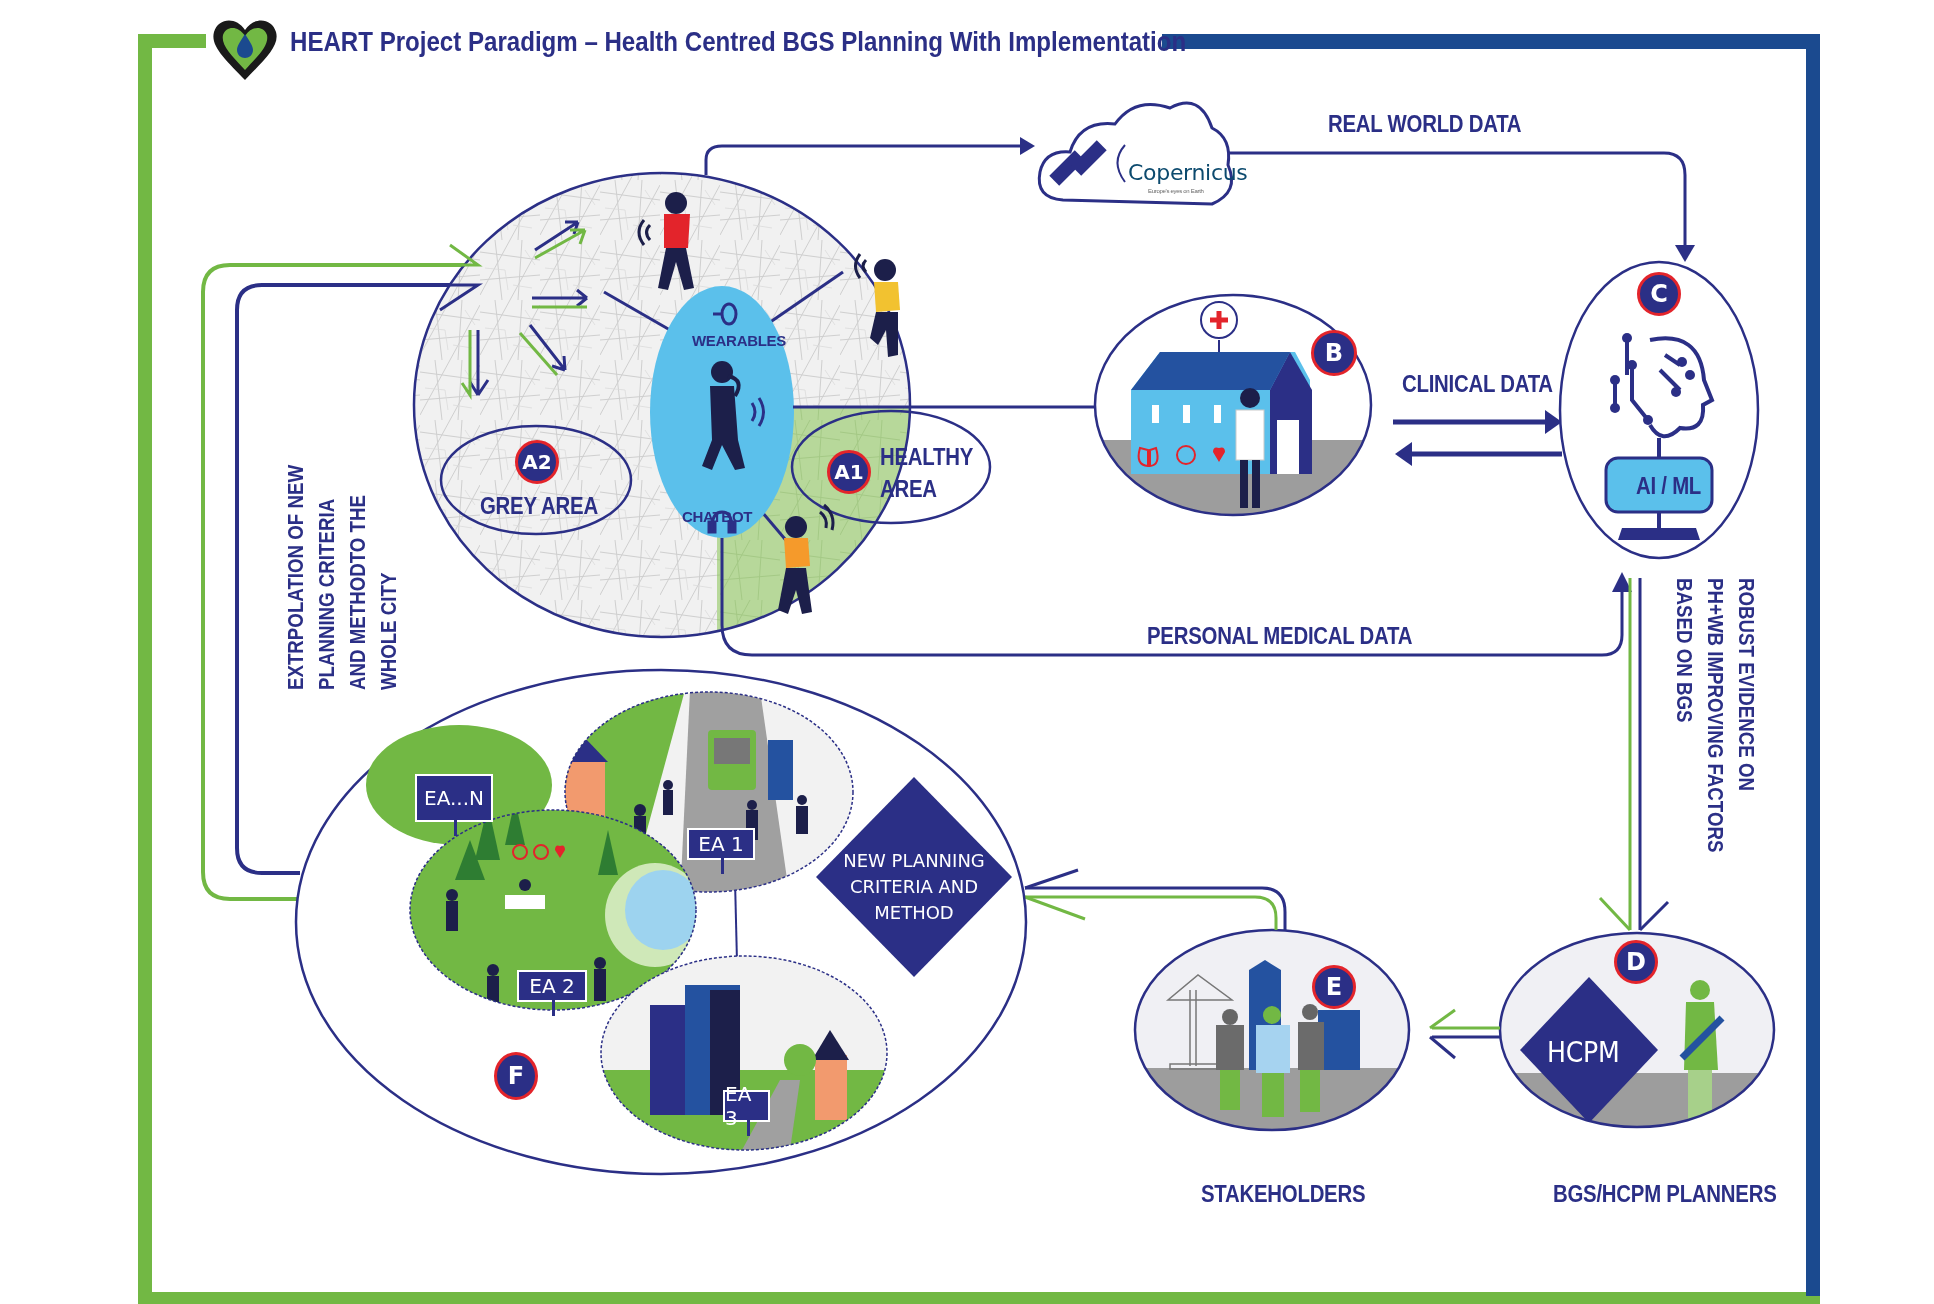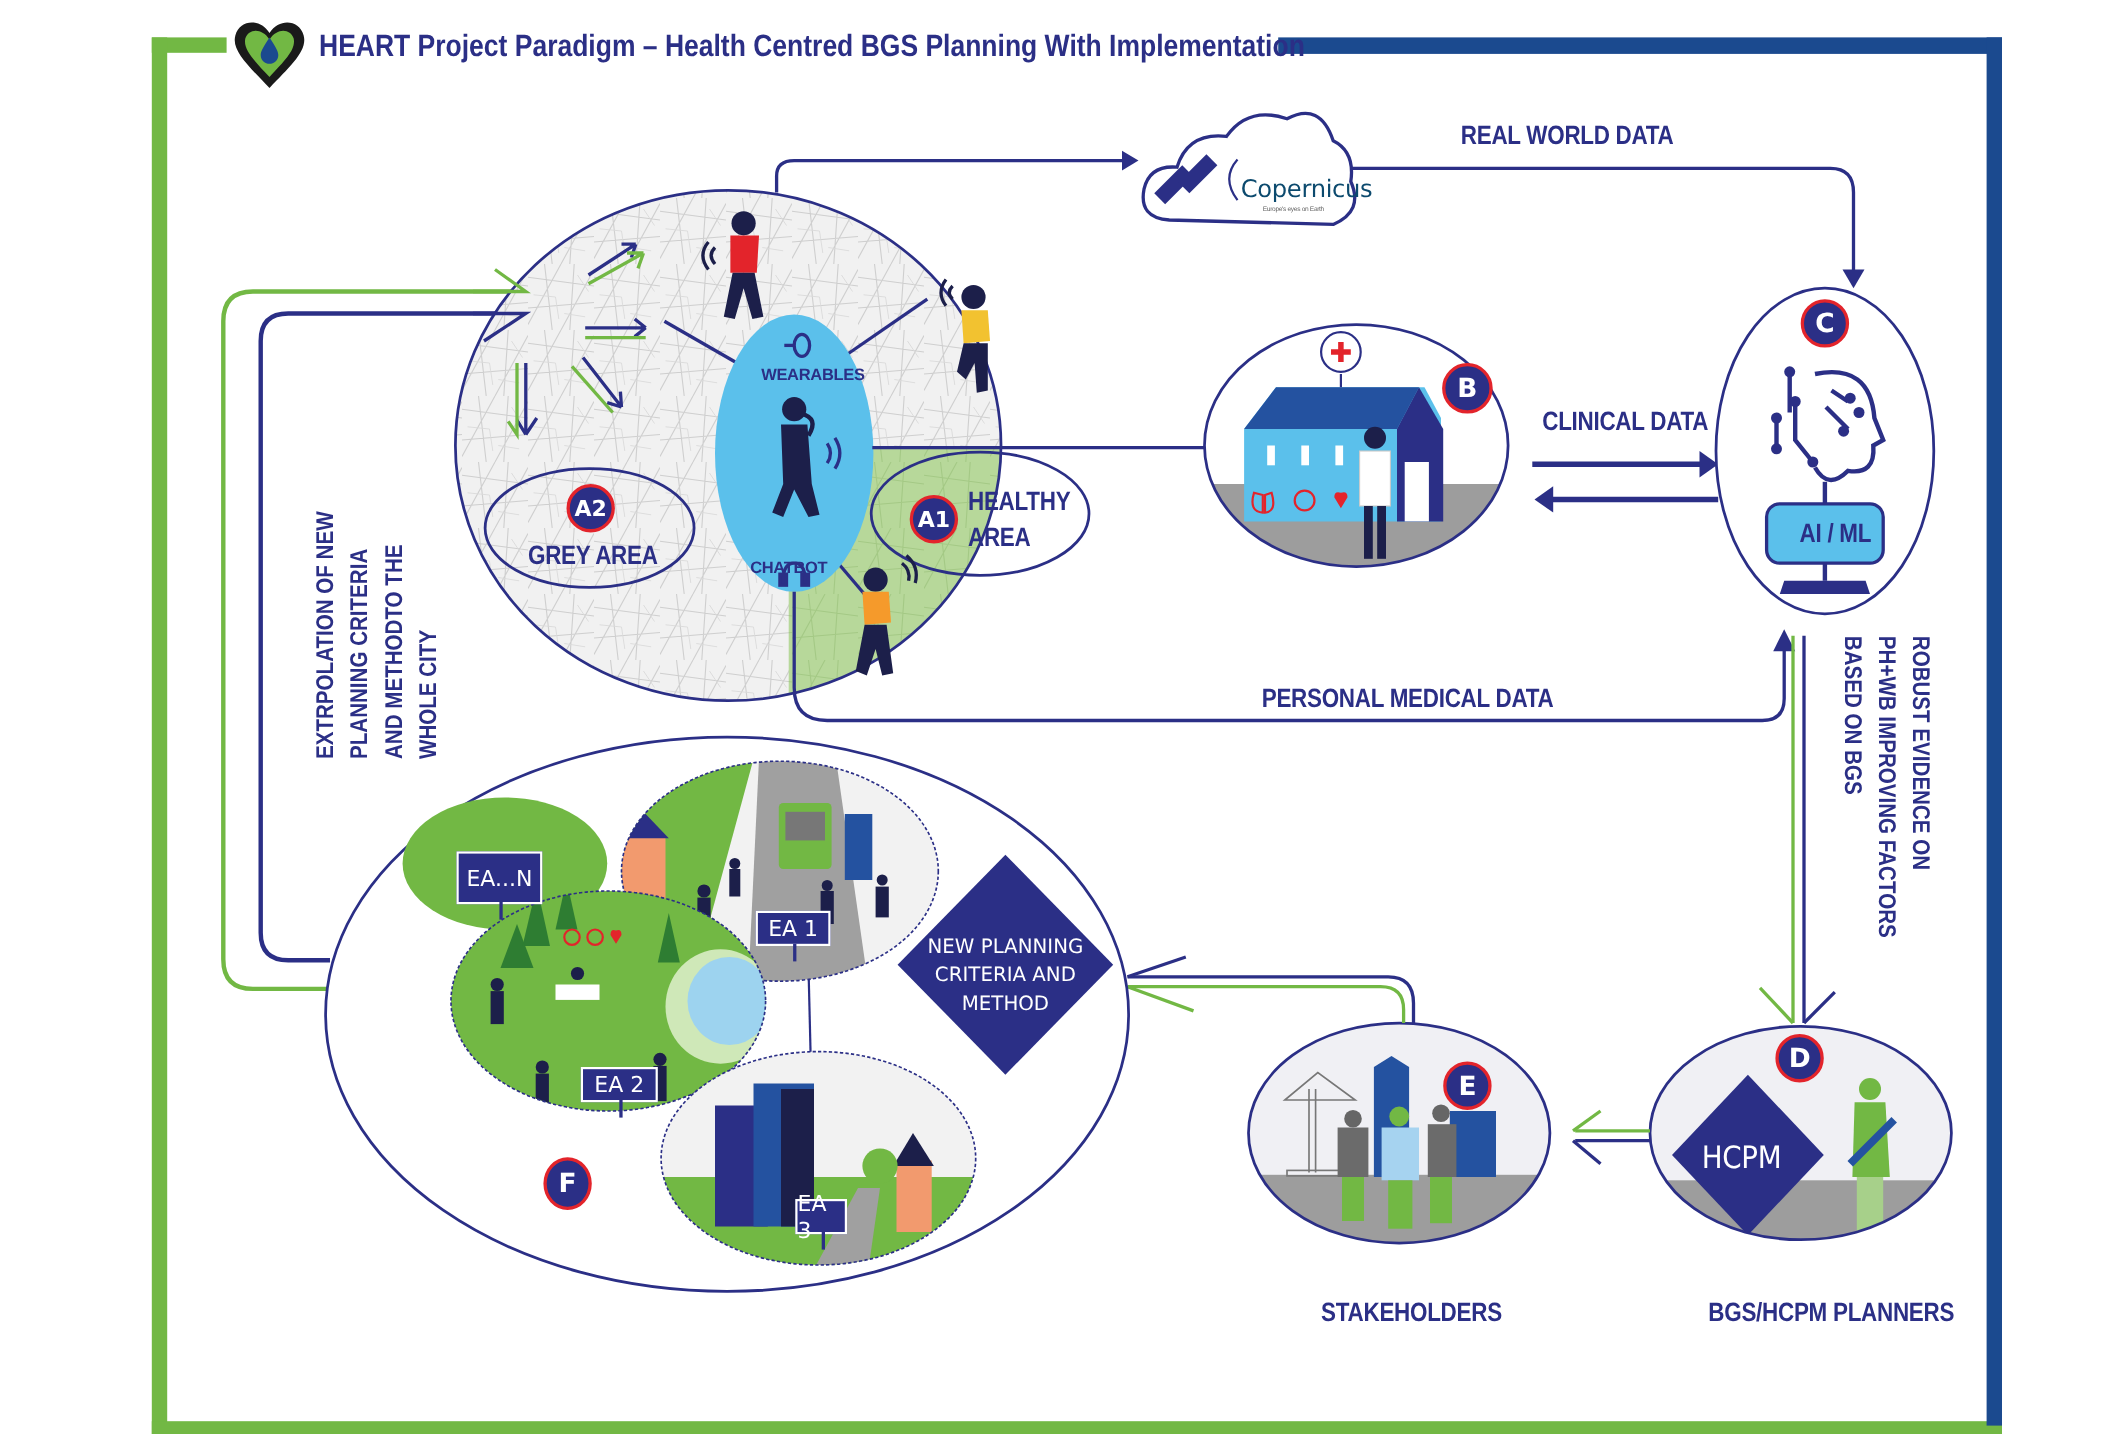--- a/index.html
+++ b/index.html
@@ -410,16 +410,16 @@
 <div class="lbl cond" style="left:1201px;top:1180px;font-size:24px;">STAKEHOLDERS</div>
 
 <div class="badge" style="left:494px;top:1052px;width:44px;height:48px;font-size:24px;">F</div>
 <div style="position:absolute;left:826px;top:848px;width:176px;text-align:center;color:#fff;font-size:18px;line-height:26px;font-family:'DejaVu Sans',sans-serif;">
   <div>NEW PLANNING</div>
   <div>CRITERIA AND</div>
   <div>METHOD</div>
 </div>
 <div class="sign" style="left:415px;top:774px;width:78px;height:48px;">EA...N</div>
 <div class="sign" style="left:687px;top:828px;width:68px;height:32px;">EA 1</div>
-<div class="sign" style="left:517px;top:970px;width:70px;height:32px;margin-left:11px;">EA 2</div>
+<div class="sign" style="left:517px;top:970px;width:70px;height:32px;">EA 2</div>
 <div class="sign" style="left:723px;top:1090px;width:47px;height:32px;">EA 3</div>
 
 </div>
 
 </body></html>

